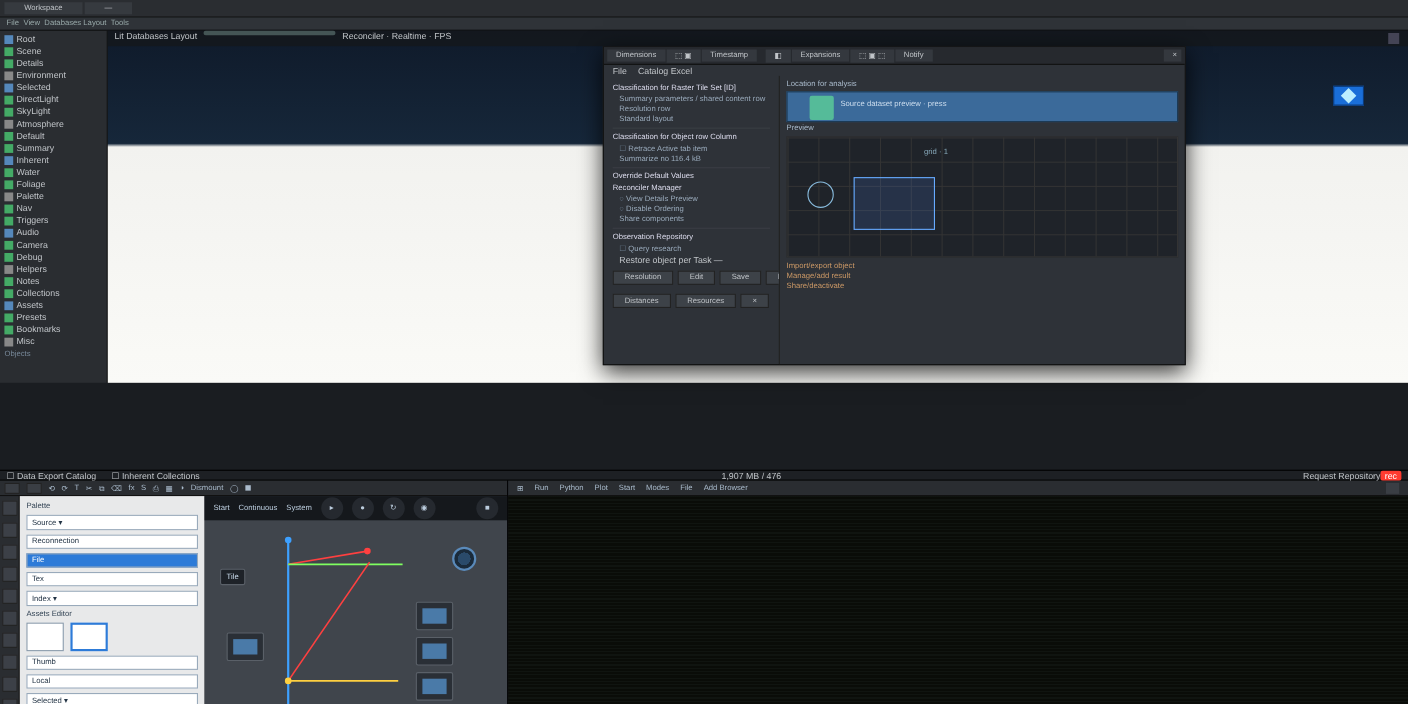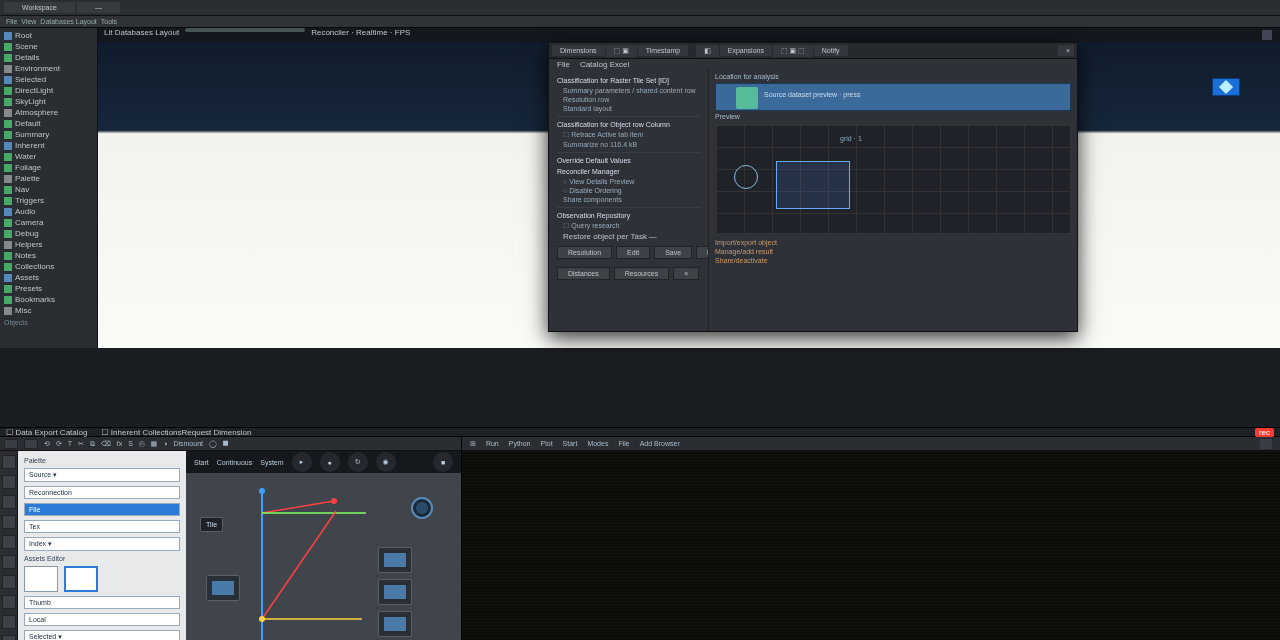--- a/index.html
+++ b/index.html
@@ -307,21 +307,22 @@
 
       <div class="diamond"></div>
     </div>
   </div>
 </div>
 
 <div class="splitbar">
   <span>☐ Data Export Catalog</span>
   <span style="width:14px"></span>
   <span>☐ Inherent Collections</span>
-  <span>Request Dimension</span>
+  <span style="flex:1;text-align:center">1,907 MB / 476</span>
+  <span>Request Repository</span>
   <span class="r">
       <span class="chip">rec</span>
     </span>
 </div>
 
 <div class="bot">
 
   <div class="bot-l">
     <div class="tool2">
       <span class="btn"></span>

